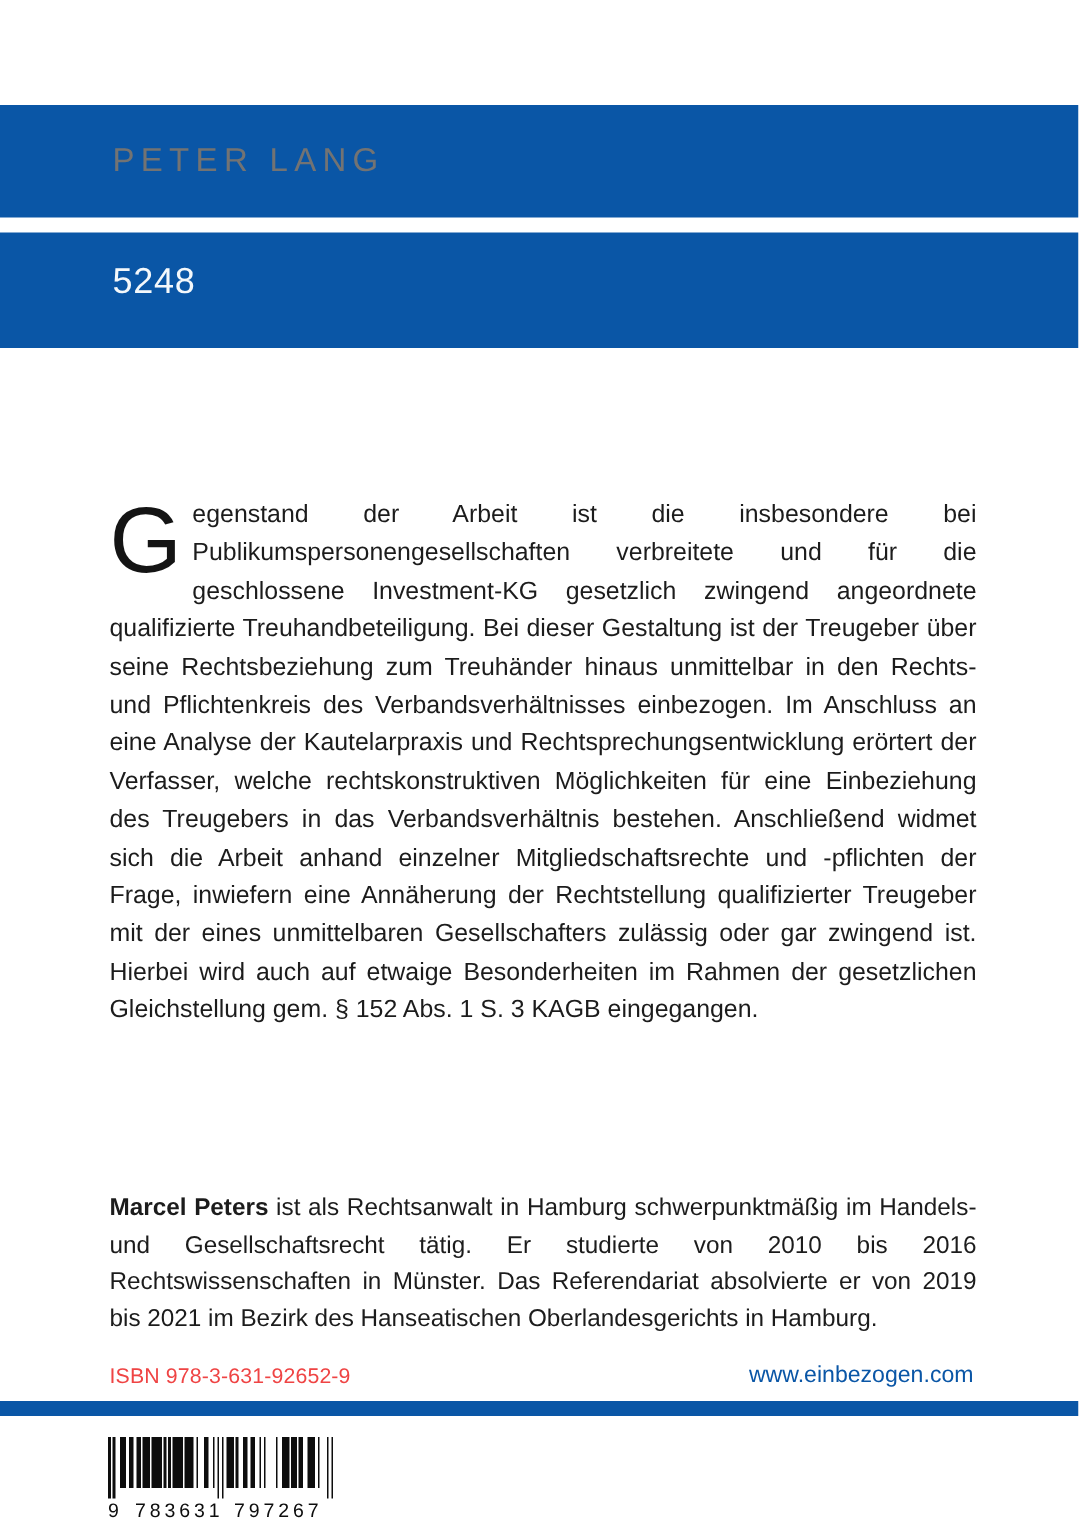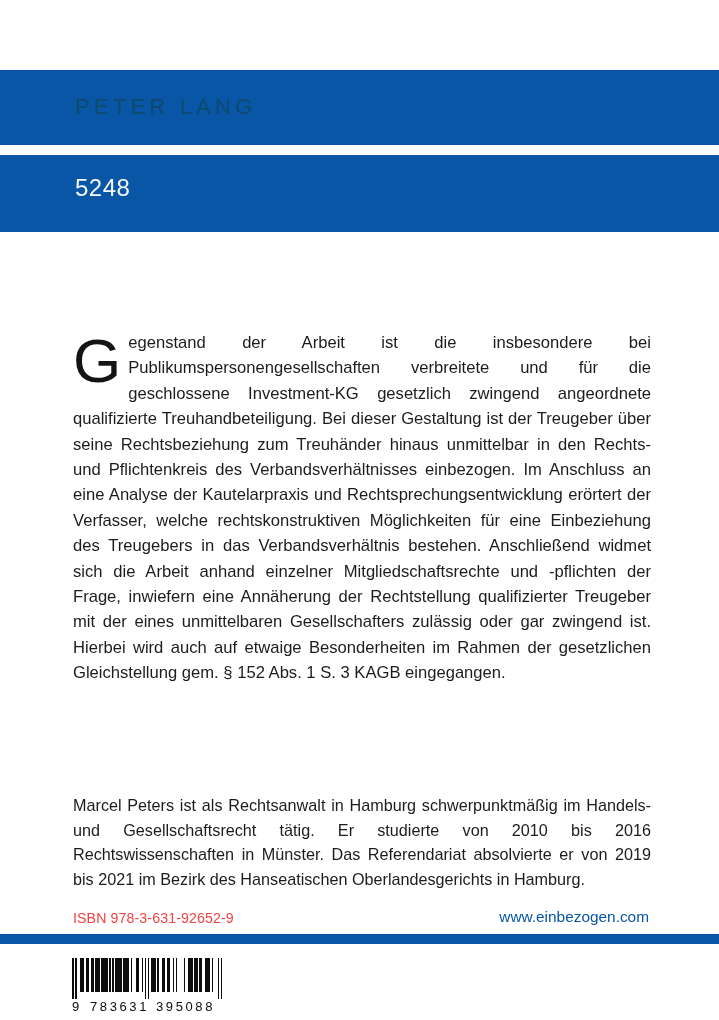--- a/index.html
+++ b/index.html
@@ -29,21 +29,21 @@
     height: 75px;
   }
   .brand-bar-2 {
     top: 155px;
     height: 77px;
   }
   .publisher-name {
     position: absolute;
     left: 75px;
     top: 96px;
-    color: #0c4a6e;
+    color: #737373;
     font-size: 22px;
     letter-spacing: 4.2px;
     font-weight: 400;
     line-height: 1;
     white-space: nowrap;
   }
   .series-number {
     position: absolute;
     left: 75px;
     top: 176px;
@@ -83,21 +83,21 @@
     position: absolute;
     left: 73px;
     top: 793px;
     width: 578px;
     font-size: 16.2px;
     line-height: 24.6px;
     text-align: justify;
     color: #1c1c1c;
   }
   .author-bio .author-name {
-    font-weight: normal;
+    font-weight: bold;
   }
 
   
   .isbn {
     position: absolute;
     left: 73px;
     top: 910px;
     font-size: 14.2px;
     letter-spacing: 0.1px;
     color: #ef4444;
@@ -212,15 +212,15 @@
       <i style="left: 122.45px; width: 3.1px;"></i>
       <i style="left: 127.1px; width: 3.1px;"></i>
       <i style="left: 133.3px; width: 4.65px;"></i>
       <i style="left: 139.5px; width: 1.55px;"></i>
       <i class="guard" style="left: 145.7px; width: 1.55px;"></i>
       <i class="guard" style="left: 148.8px; width: 1.55px;"></i>
     </div>
   <div class="barcode-digits">
     <span class="bc-d0">9</span>
     <span class="bc-d1">783631</span>
-    <span class="bc-d2">395088</span>
+    <span class="bc-d2">797267</span>
   </div>
 </div>
 
 </body></html>

